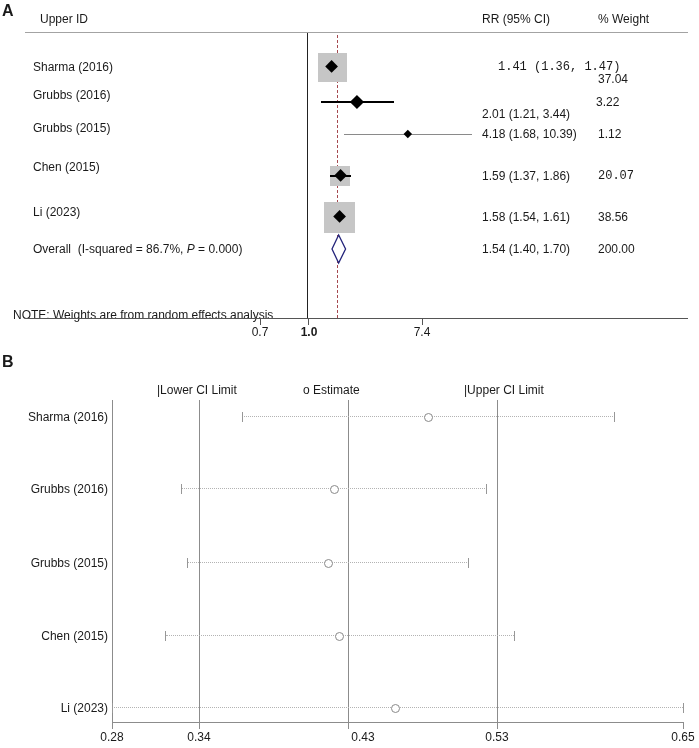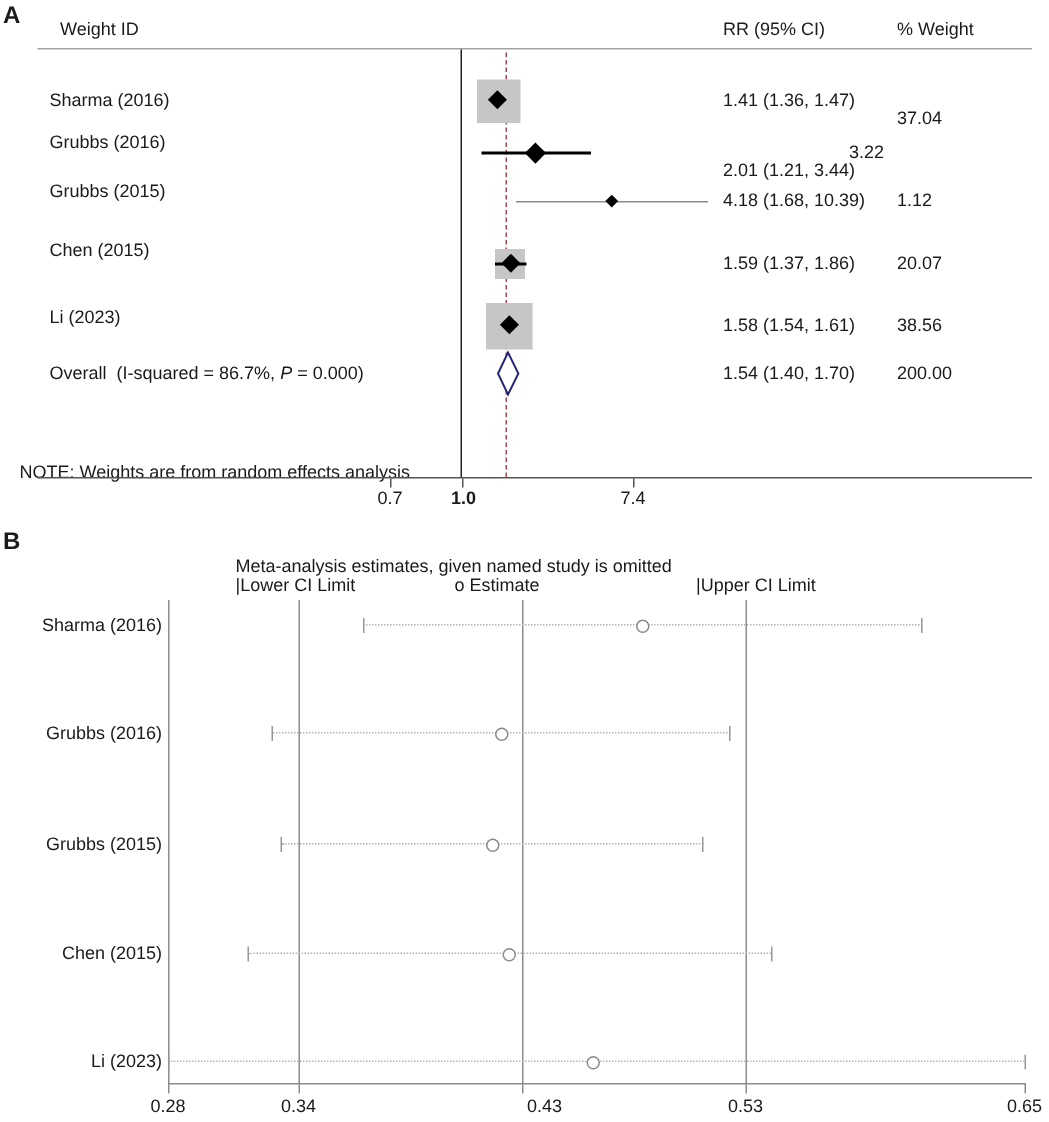--- a/index.html
+++ b/index.html
@@ -31,51 +31,51 @@
          border-radius:50%;background:#fff;box-sizing:border-box;}
 </style>
 </head>
 <body>
 
 <div id="canvas">
 
   <div class="abs" id="panel-a" style="left:0;top:0;width:699px;height:350px;">
     <div class="panel-tag" style="left:2px;top:3px;">A</div>
 
-    <div class="txt" style="left:40px;top:13px;">Weight ID</div>
+    <div class="txt" style="left:40px;top:13px;">Upper ID</div>
     <div class="txt" style="left:482px;top:13px;">RR (95% CI)</div>
     <div class="txt" style="left:598px;top:13px;">% Weight</div>
 
     <div class="hrule" style="left:25px;top:32px;width:663px;"></div>
     <div class="vline" style="left:307px;top:33px;height:285px;"></div>
     <div class="reddash" style="left:337px;top:35px;height:283px;"></div>
 
     <div id="a-rows">
         <div class="txt cv" style="left: 33px; top: 67px;">Sharma (2016)</div>
         <div class="sq" style="left: 317.524px; top: 52.5px; width: 29px; height: 29px;"></div>
         <div class="ci" style="left: 329.5px; top: 66px; width: 5.43833px; height: 2px; background: rgb(0, 0, 0);"></div>
         <div class="dia" style="left: 327.427px; top: 62.4031px; width: 9.19378px; height: 9.19378px;"></div>
-        <div class="txt cv" style="left: 482px; top: 67px;">1.41 (1.36, 1.47)</div>
+        <div class="txt cv" style="left: 498px; top: 67px; font-family: Liberation Mono, monospace;">1.41 (1.36, 1.47)</div>
         <div class="txt cv" style="left: 598px; top: 67px; margin-top: 12px;">37.04</div>
         <div class="txt cv" style="left: 33px; top: 95px;">Grubbs (2016)</div>
         <div class="ci" style="left: 321.328px; top: 101px; width: 73.0575px; height: 2px; background: rgb(0, 0, 0);"></div>
         <div class="dia" style="left: 351.864px; top: 97.0495px; width: 9.90099px; height: 9.90099px;"></div>
         <div class="txt cv" style="left: 482px; top: 114px;">2.01 (1.21, 3.44)</div>
-        <div class="txt cv" style="left: 566px; top: 102px;">3.22</div>
+        <div class="txt cv" style="left: 596px; top: 102px;">3.22</div>
         <div class="txt cv" style="left: 33px; top: 128px;">Grubbs (2015)</div>
         <div class="ci" style="left: 344.275px; top: 133.5px; width: 127.4px; height: 1px; background: rgb(138, 138, 138);"></div>
         <div class="dia" style="left: 405.181px; top: 131.171px; width: 5.65771px; height: 5.65771px;"></div>
         <div class="txt cv" style="left: 482px; top: 134px;">4.18 (1.68, 10.39)</div>
         <div class="txt cv" style="left: 598px; top: 134px;">1.12</div>
         <div class="txt cv" style="left: 33px; top: 167px;">Chen (2015)</div>
         <div class="sq" style="left: 330.425px; top: 166px; width: 20px; height: 20px;"></div>
         <div class="ci" style="left: 330.012px; top: 175px; width: 21.3796px; height: 2px; background: rgb(0, 0, 0);"></div>
         <div class="dia" style="left: 335.828px; top: 171.403px; width: 9.19378px; height: 9.19378px;"></div>
         <div class="txt cv" style="left: 482px; top: 176px;">1.59 (1.37, 1.86)</div>
-        <div class="txt cv" style="left: 598px; top: 176px;">20.07</div>
+        <div class="txt cv" style="left: 598px; top: 176px; font-family: Liberation Mono, monospace;">20.07</div>
         <div class="txt cv" style="left: 33px; top: 212px;">Li (2023)</div>
         <div class="sq" style="left: 324.484px; top: 201.5px; width: 31px; height: 31px;"></div>
         <div class="ci" style="left: 338.191px; top: 216px; width: 3.10813px; height: 2px; background: rgb(0, 0, 0);"></div>
         <div class="dia" style="left: 335.387px; top: 212.403px; width: 9.19378px; height: 9.19378px;"></div>
         <div class="txt cv" style="left: 482px; top: 217px;">1.58 (1.54, 1.61)</div>
         <div class="txt cv" style="left: 598px; top: 217px;">38.56</div>
         <div class="txt cv" style="left: 33px; top: 249px; white-space: pre;"><span>Overall  (I-squared = 86.7%, </span><i>P</i><span> = 0.000)</span></div>
         <svg width="15.575662597705787" height="30" style="position: absolute; left: 330.527px; top: 234px; overflow: visible;">
           <polygon points="1,15 7.664222310474258,1 14.575662597705787,15 7.664222310474258,29" fill="#ffffff" stroke="#23237a" stroke-width="1.3"></polygon>
         </svg>
@@ -90,21 +90,20 @@
     <div class="tick-a" style="left:308px;"></div>
     <div class="tick-a" style="left:422px;"></div>
     <div class="txt ticklab-a" style="left:260px;">0.7</div>
     <div class="txt ticklab-a" style="left:309px;font-weight:bold;">1.0</div>
     <div class="txt ticklab-a" style="left:422px;">7.4</div>
   </div>
 
   <div class="abs" id="panel-b" style="left:0;top:0;width:699px;height:748px;">
     <div class="panel-tag" style="left:2px;top:354px;">B</div>
 
-    <div class="txt" style="left:157px;top:371px;">Meta-analysis estimates, given named study is omitted</div>
     <div class="txt" style="left:157px;top:384px;">|Lower CI Limit</div>
     <div class="txt" style="left:303px;top:384px;">o Estimate</div>
     <div class="txt" style="left:464px;top:384px;">|Upper CI Limit</div>
 
     <div id="b-plot">
         <div class="bgrid" style="left: 199px; top: 400px; height: 322px;"></div>
         <div class="bgrid" style="left: 348px; top: 400px; height: 322px;"></div>
         <div class="bgrid" style="left: 497px; top: 400px; height: 322px;"></div>
         <div class="bgrid" style="left: 112px; top: 400px; height: 322px;"></div>
         <div class="baxish" style="left: 112px; top: 722px; width: 572px;"></div>

